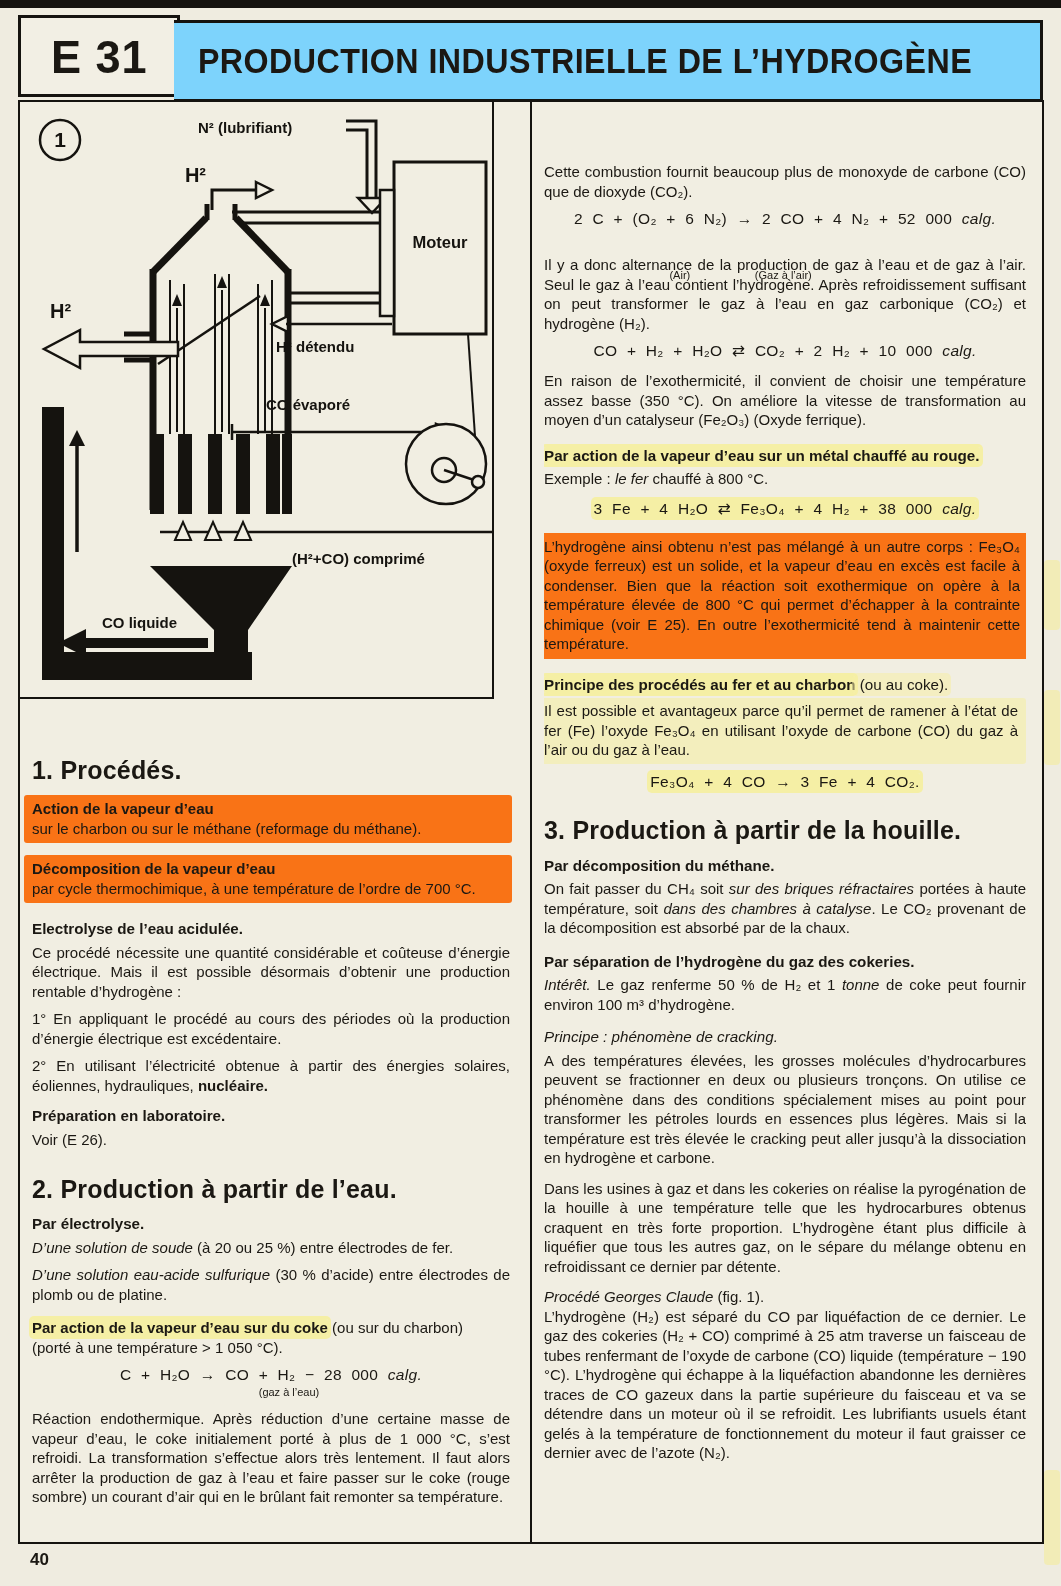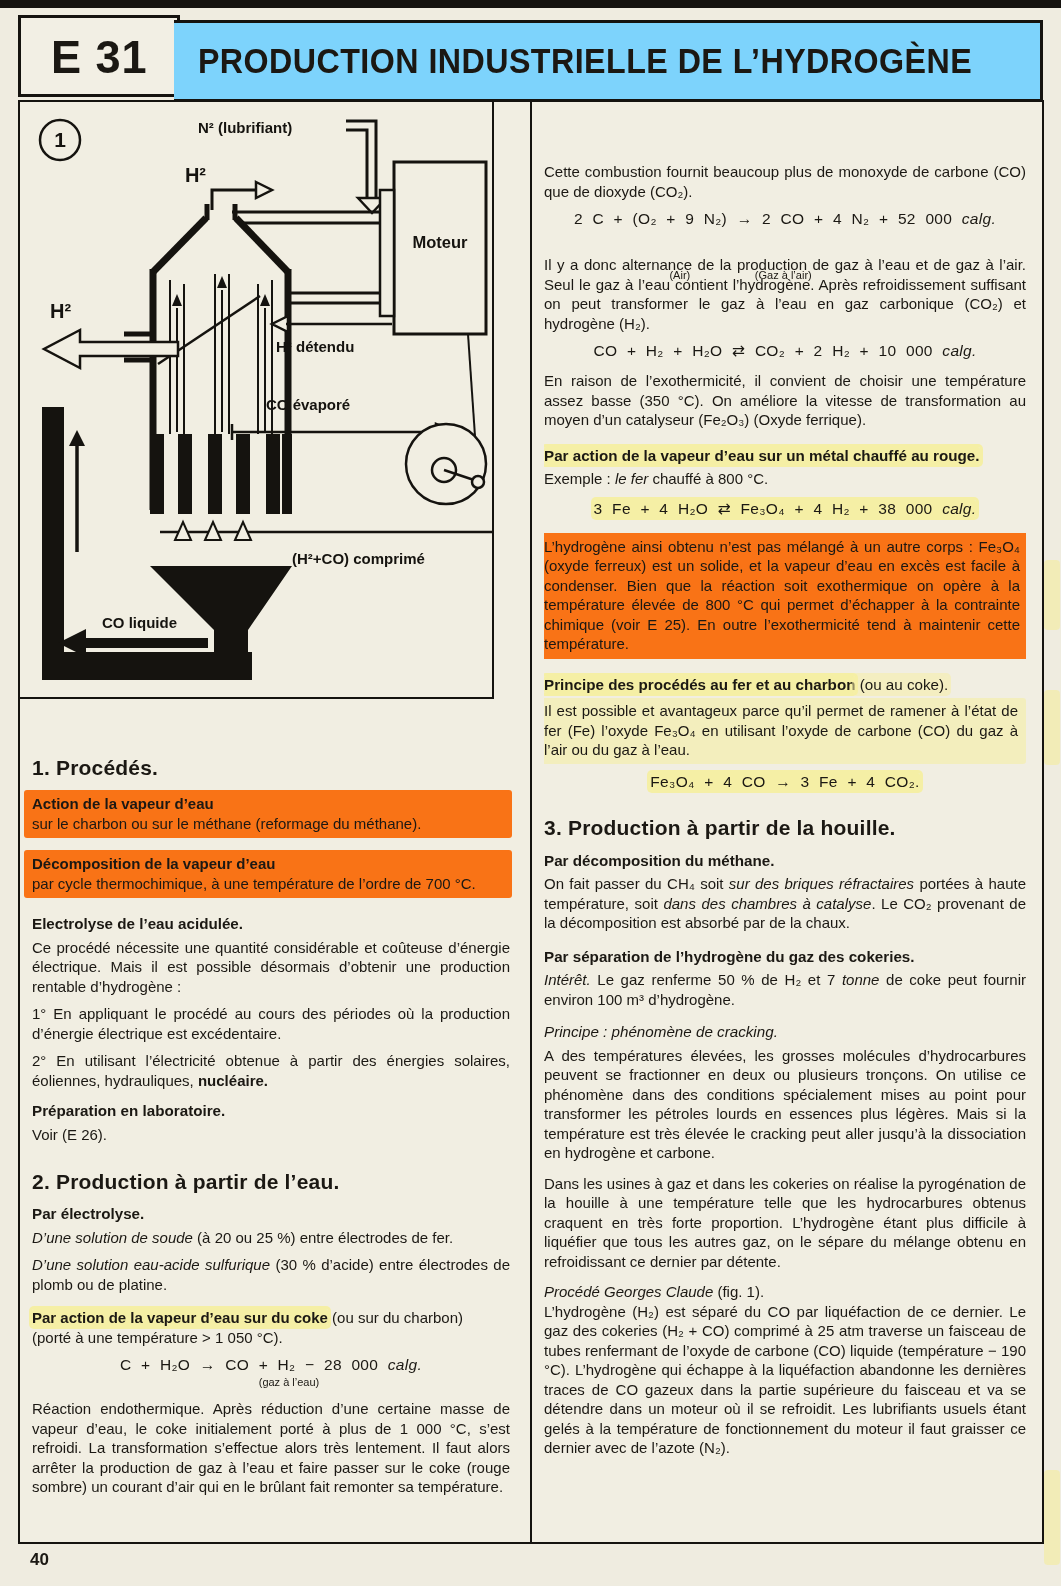--- a/index.html
+++ b/index.html
@@ -21,21 +21,21 @@
     transform:scaleX(.92);transform-origin:left center;padding-left:26px;}
   
   #frame{left:18px;top:100px;width:1022px;height:1440px;border:2.5px solid #15130f;background:#f1eee2;}
   #divider{left:530px;top:100px;width:2px;height:1443px;background:#15130f;}
   #fig-panel{left:20px;top:102px;width:472px;height:595px;background:#f1eee2;
     border-right:2.5px solid #15130f;border-bottom:2.5px solid #15130f;}
   
   #left-col{left:32px;top:756px;width:478px;}
   #right-col{left:544px;top:162px;width:482px;height:1374px;overflow:hidden;}
   .p{font-size:15px;line-height:19.5px;text-align:justify;margin:0 0 8px;}
-  .sect{font-size:21px;font-weight:bold;margin:18px 0 10px;letter-spacing:.2px;}
+  .sect{font-size:25px;font-weight:bold;margin:18px 0 10px;letter-spacing:.2px;}
   .subh{font-size:15.2px;font-weight:bold;margin:11px 0 4px;line-height:19.5px;}
   .it{font-style:italic;}
   .b{font-weight:bold;}
   .eq{font-size:15.5px;text-align:center;margin:5px 0 10px;word-spacing:5px;letter-spacing:.3px;white-space:nowrap;line-height:20px;}
   .eq .unit{font-style:italic;word-spacing:0;}
   .eq.notes{margin-bottom:26px;}
   .stack{display:inline-block;position:relative;}
   .stack .note{position:absolute;left:50%;top:100%;transform:translateX(-50%);
     font-size:11px;font-style:normal;word-spacing:0;letter-spacing:0;line-height:13px;white-space:nowrap;margin-top:40px;}
   .eqnote{display:block;font-size:11px;word-spacing:0;letter-spacing:0;line-height:13px;margin-top:1px;transform:translateX(18px);}
@@ -202,21 +202,21 @@
     <span class="eqnote">(gaz à l’eau)</span>
   </div>
 
   <div class="p">Réaction endothermique. Après réduction d’une certaine masse de vapeur d’eau, le coke initialement porté à plus de 1 000 °C, s’est refroidi. La transformation s’effectue alors très lentement. Il faut alors arrêter la production de gaz à l’eau et faire passer sur le coke (rouge sombre) un courant d’air qui en le brûlant fait remonter sa température.</div>
 </div>
 
 <div id="right-col" class="abs">
   <div class="p">Cette combustion fournit beaucoup plus de monoxyde de carbone (CO) que de dioxyde (CO₂).</div>
 
   <div class="eq notes">
-    <span>2 C + </span><span class="stack"><span>(O₂ + 9 N₂)</span><i class="note">(Air)</i></span><span> → </span><span class="stack"><span>2 CO</span><i class="note">(Gaz à l’air)</i></span><span> + 4 N₂ + 52 000 </span><span class="unit">calg.</span>
+    <span>2 C + </span><span class="stack"><span>(O₂ + 6 N₂)</span><i class="note">(Air)</i></span><span> → </span><span class="stack"><span>2 CO</span><i class="note">(Gaz à l’air)</i></span><span> + 4 N₂ + 52 000 </span><span class="unit">calg.</span>
   </div>
 
   <div class="p">Il y a donc alternance de la production de gaz à l’eau et de gaz à l’air. Seul le gaz à l’eau contient l’hydrogène. Après refroidissement suffisant on peut transformer le gaz à l’eau en gaz carbonique (CO₂) et hydrogène (H₂).</div>
 
   <div class="eq">
     <span>CO + H₂ + H₂O ⇄ CO₂ + 2 H₂ + 10 000 </span><span class="unit">calg.</span>
   </div>
 
   <div class="p">En raison de l’exothermicité, il convient de choisir une température assez basse (350 °C). On améliore la vitesse de transformation au moyen d’un catalyseur (Fe₂O₃) (Oxyde ferrique).</div>
 
@@ -235,21 +235,21 @@
   <div class="eq" style="margin:8px 0 12px">
     <span class="hl">Fe₃O₄ + 4 CO → 3 Fe + 4 CO₂.</span>
   </div>
 
   <div class="sect" style="margin-top:24px">3. Production à partir de la houille.</div>
 
   <div class="subh">Par décomposition du méthane.</div>
   <div class="p"><span>On fait passer du CH₄ soit </span><i class="it">sur des briques réfractaires</i><span> portées à haute température, soit </span><i class="it">dans des chambres à catalyse</i><span>. Le CO₂ provenant de la décomposition est absorbé par de la chaux.</span></div>
 
   <div class="subh" style="margin-top:14px">Par séparation de l’hydrogène du gaz des cokeries.</div>
-  <div class="p"><i class="it">Intérêt.</i><span> Le gaz renferme 50 % de H₂ et 7 </span><i class="it">tonne</i><span> de coke peut fournir environ 100 m³ d’hydrogène.</span></div>
+  <div class="p"><i class="it">Intérêt.</i><span> Le gaz renferme 50 % de H₂ et 1 </span><i class="it">tonne</i><span> de coke peut fournir environ 100 m³ d’hydrogène.</span></div>
 
   <div class="subh it" style="font-weight:normal;font-style:italic;margin-top:13px">Principe : phénomène de cracking.</div>
   <div class="p">A des températures élevées, les grosses molécules d’hydrocarbures peuvent se fractionner en deux ou plusieurs tronçons. On utilise ce phénomène dans des conditions spécialement mises au point pour transformer les pétroles lourds en essences plus légères. Mais si la température est très élevée le cracking peut aller jusqu’à la dissociation en hydrogène et carbone.</div>
   <div class="p" style="margin-top:11px">Dans les usines à gaz et dans les cokeries on réalise la pyrogénation de la houille à une température telle que les hydrocarbures obtenus craquent en très forte proportion. L’hydrogène étant plus difficile à liquéfier que tous les autres gaz, on le sépare du mélange obtenu en refroidissant ce dernier par détente.</div>
 
   <div class="p" style="margin:11px 0 0"><i class="it">Procédé Georges Claude</i><span> (fig. 1).</span></div>
   <div class="p">L’hydrogène (H₂) est séparé du CO par liquéfaction de ce dernier. Le gaz des cokeries (H₂ + CO) comprimé à 25 atm traverse un faisceau de tubes renfermant de l’oxyde de carbone (CO) liquide (température − 190 °C). L’hydrogène qui échappe à la liquéfaction abandonne les dernières traces de CO gazeux dans la partie supérieure du faisceau et va se détendre dans un moteur où il se refroidit. Les lubrifiants usuels étant gelés à la température de fonctionnement du moteur il faut graisser ce dernier avec de l’azote (N₂).</div>
 </div>
 
 <div class="abs margin-smudge" style="left:1044px;top:560px;height:70px"></div>

